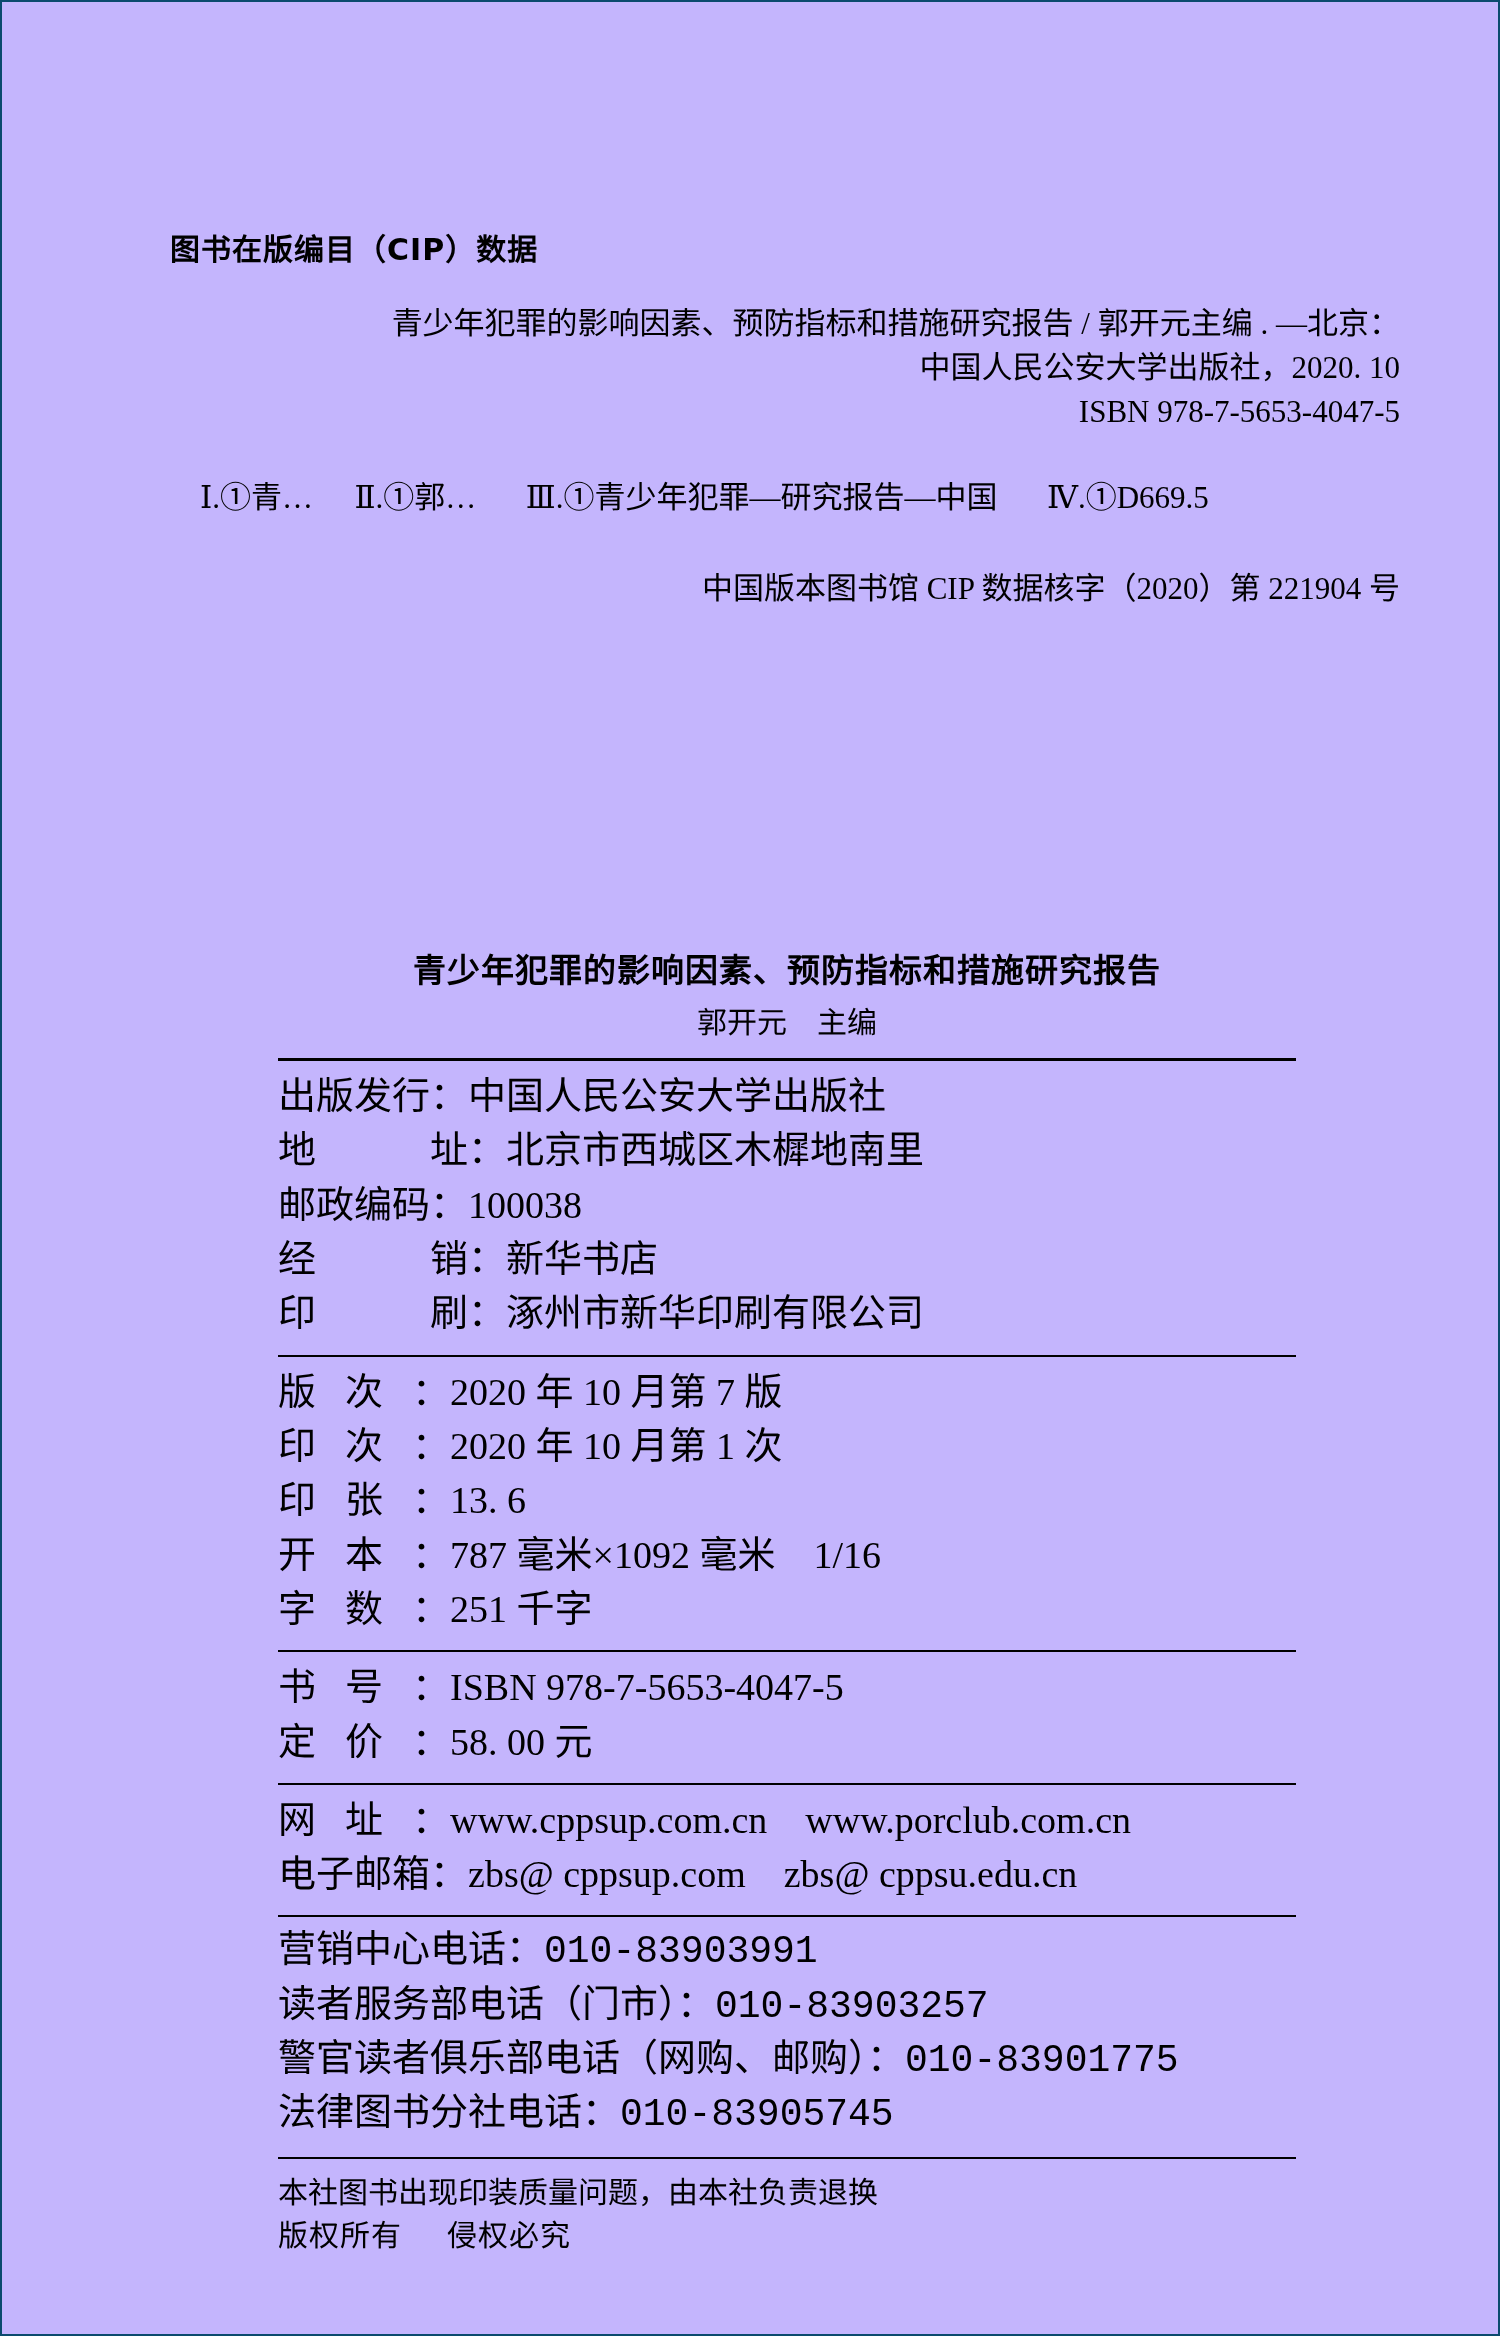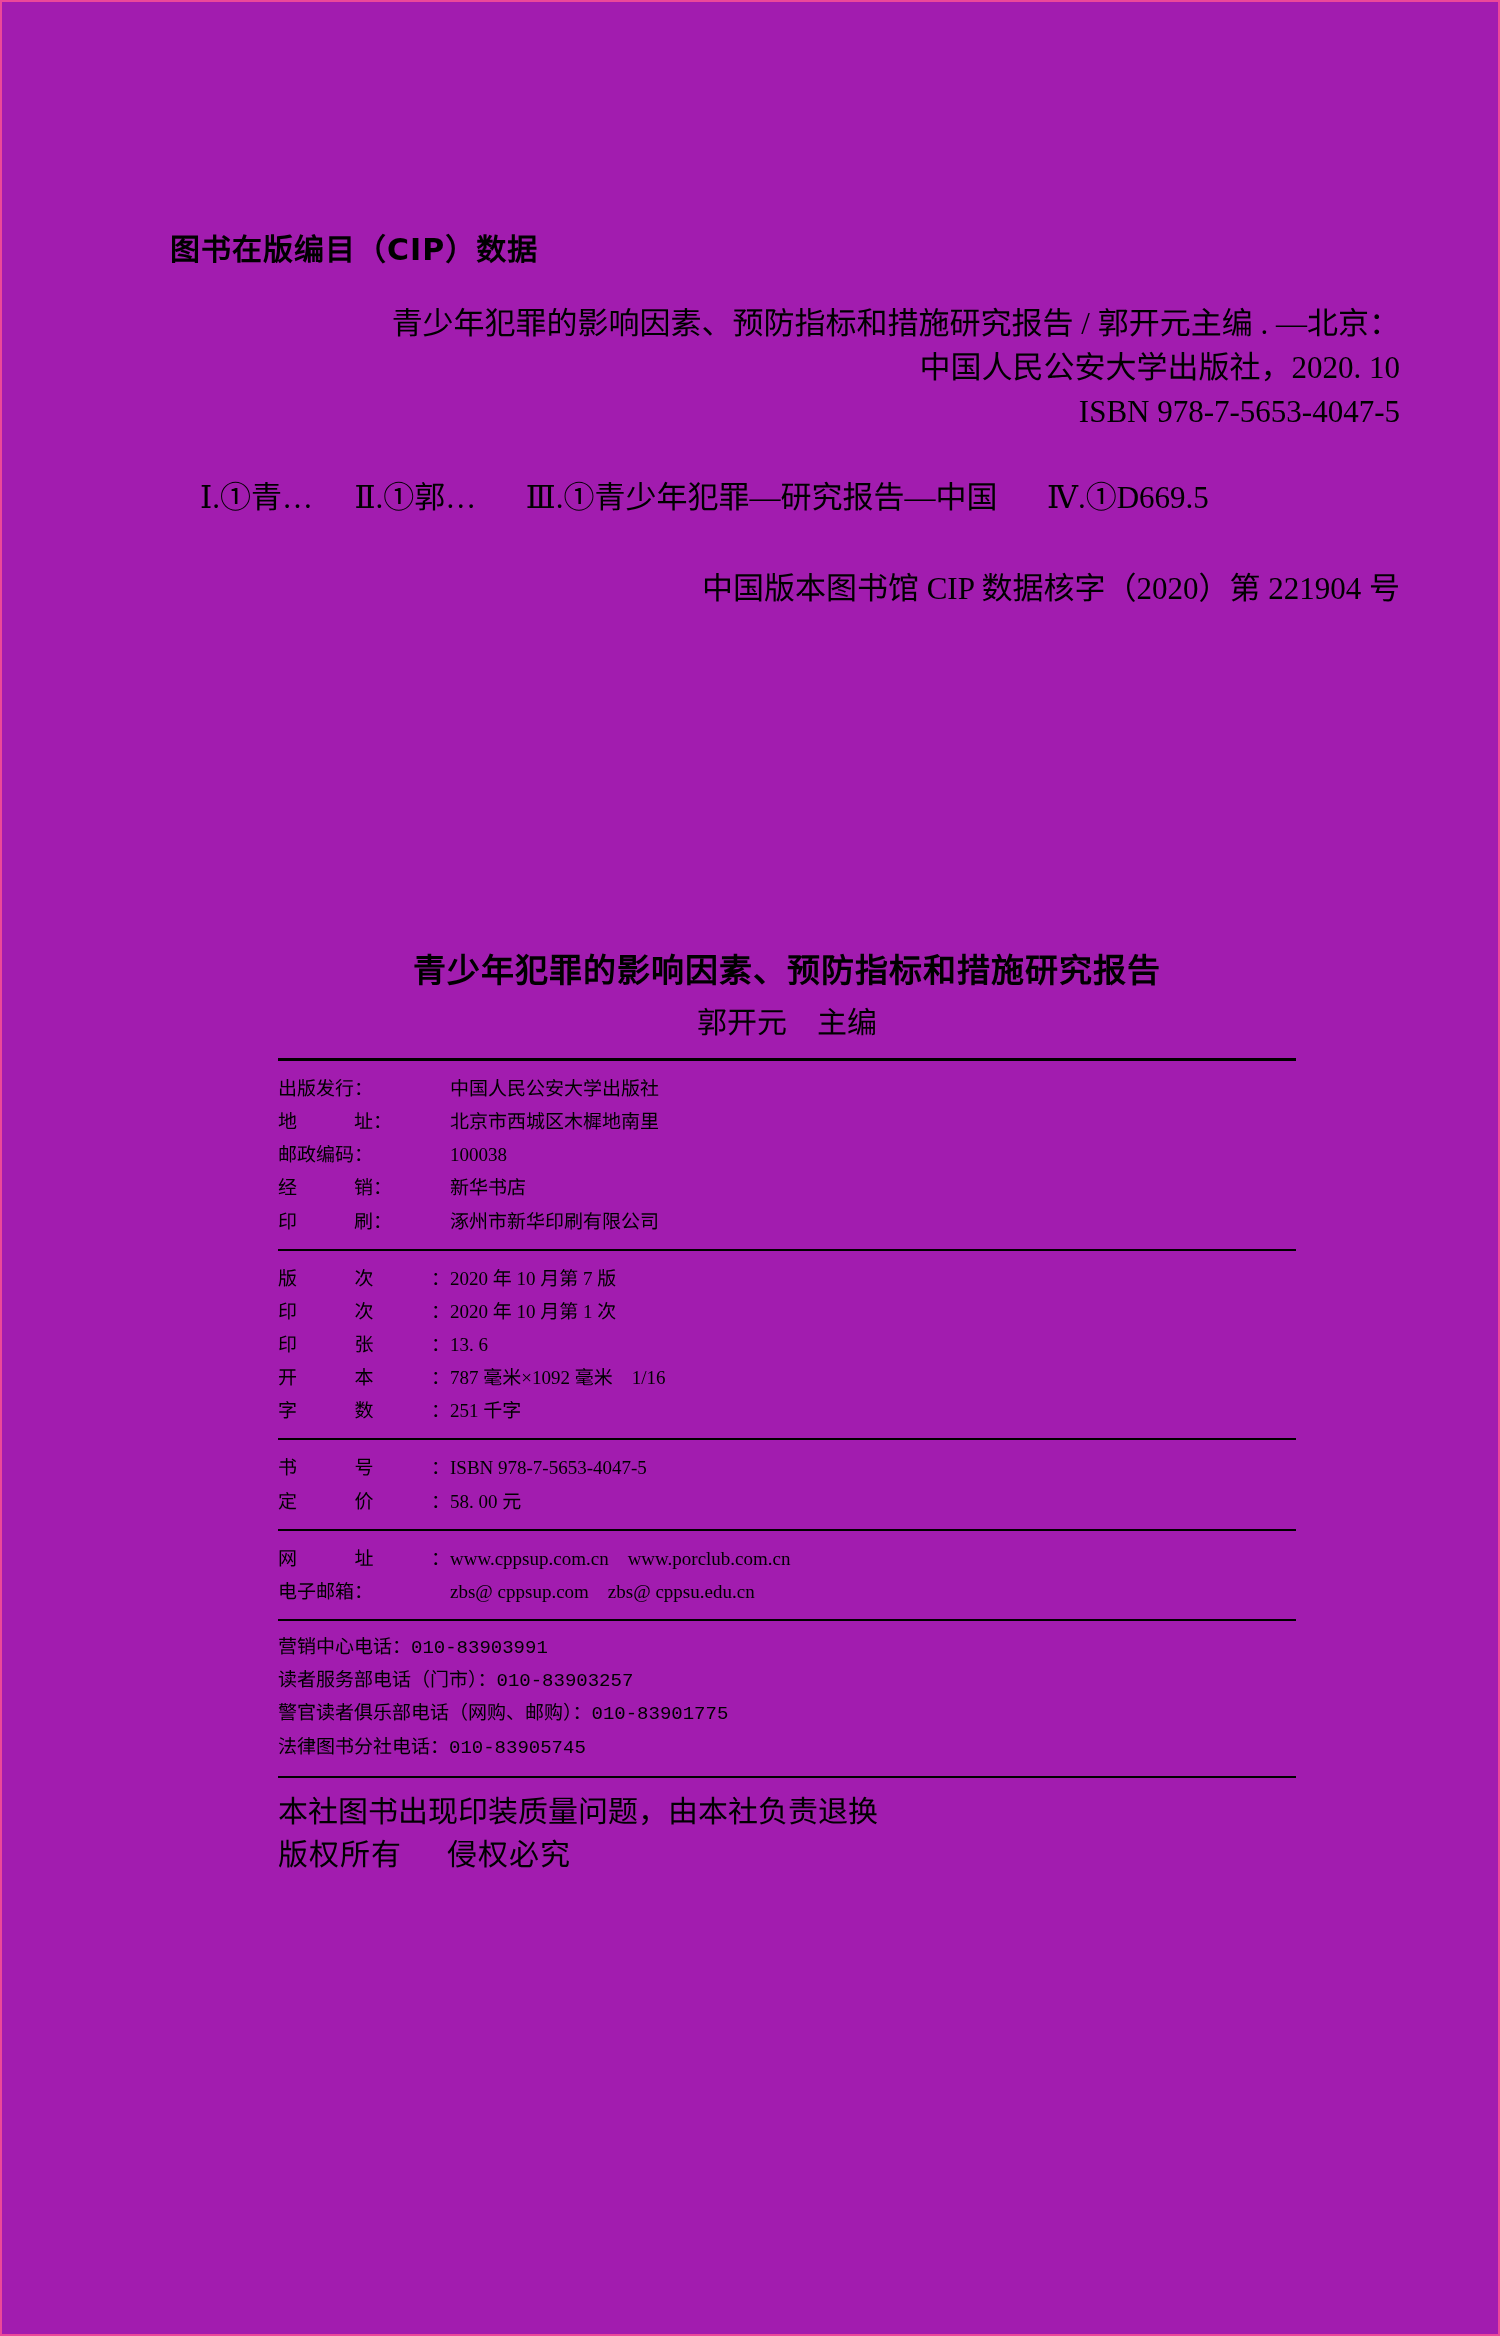--- a/index.html
+++ b/index.html
@@ -7,22 +7,22 @@
     margin: 0;
     padding: 0;
     background: #ffffff;
   }
 
   .page {
     position: relative;
     width: 1500px;
     height: 2336px;
     box-sizing: border-box;
-    background: #a21caf;
-    border: 2px solid #ec4899;
+    background: #c4b5fd;
+    border: 2px solid #0c4a6e;
     font-family: "Liberation Serif", "DejaVu Serif", serif;
     color: #000000;
     overflow: hidden;
   }
 
   
   .cip-block {
     position: absolute;
     left: 168px;
     top: 230px;
@@ -100,24 +100,23 @@
     margin: 14px 0 0 0;
   }
 
   .info-group {
     padding-top: 8px;
   }
 
   .info-row {
     display: flex;
     align-items: flex-end;
-    font-size: 19px;
+    font-size: 38px;
     line-height: 1.43;
     white-space: nowrap;
-    margin-top: 6px;
   }
 
   .info-label {
     display: inline-block;
     min-width: 172px;
     flex: 0 0 auto;
     letter-spacing: 0;
   }
 
   .info-label.spaced {

